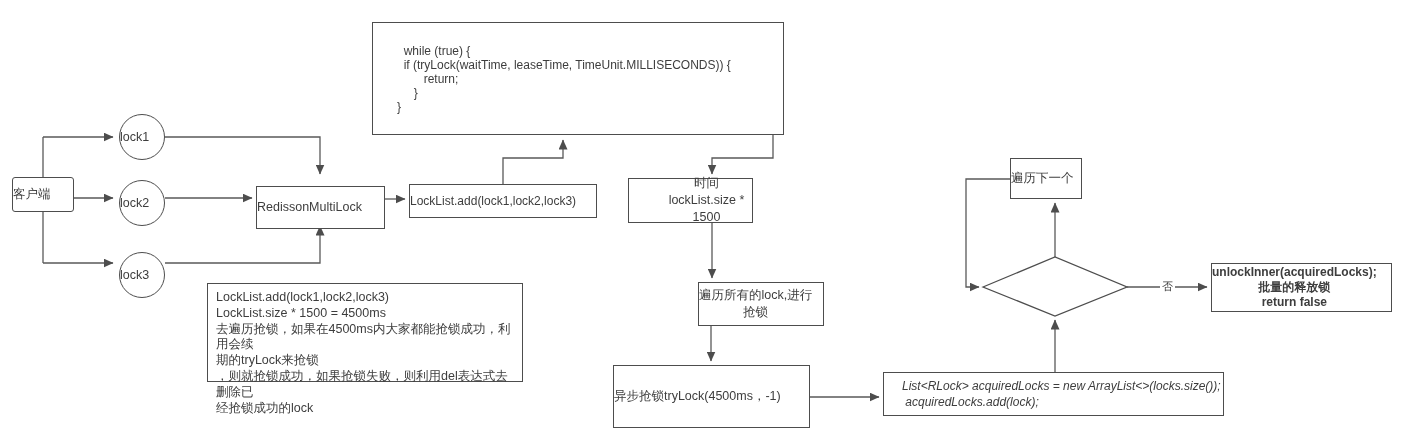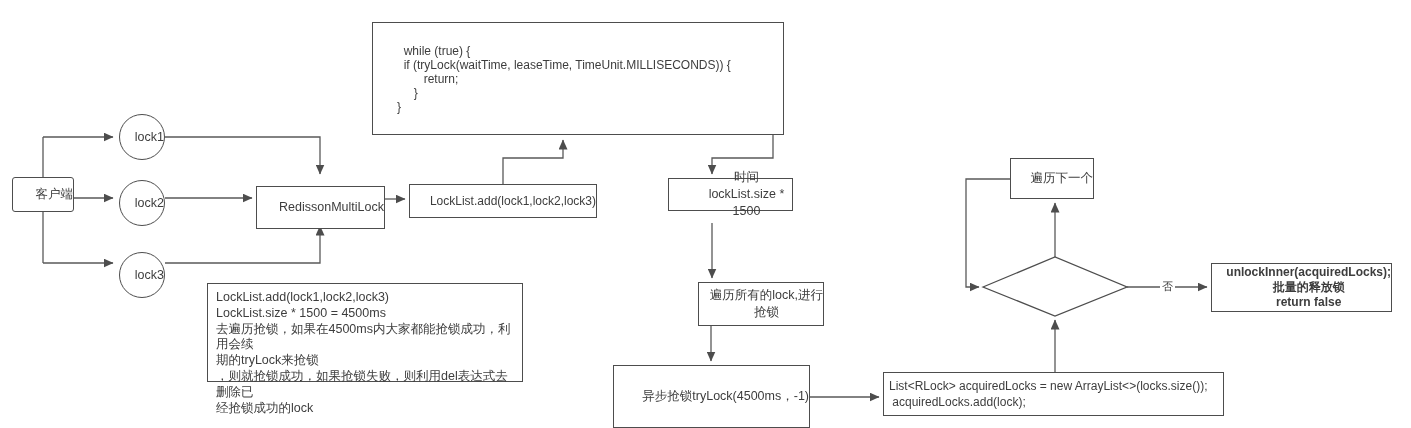--- a/index.html
+++ b/index.html
@@ -13,21 +13,21 @@
     overflow: hidden;
   }
   #edges { position: absolute; left: 0; top: 0; width: 1411px; height: 428px; }
   .node {
     position: absolute;
     box-sizing: border-box;
     border: 1px solid #4d4d4d;
     background: #ffffff;
     display: flex;
     align-items: center;
-    justify-content: flex-end;
+    justify-content: flex-start;
     text-align: center;
     font-size: 12.5px;
     line-height: 17px;
     white-space: pre-line;
   }
   .circle { border-radius: 50%; }
   .rounded { border-radius: 3px; }
   .code-node {
     justify-content: flex-start;
     align-items: center;
@@ -45,21 +45,22 @@
     font-size: 12.5px;
     line-height: 15.8px;
     padding: 6px 8px;
   }
   .left-text {
     justify-content: flex-start;
     text-align: left;
     white-space: pre;
     font-size: 12px;
     line-height: 16px;
-    padding-left: 5px;
+    padding-left: 18px;
+    font-style: italic;
   }
   .small-text { font-size: 12px; line-height: 15px; }
   .diamond-label {
     position: absolute;
     text-align: center;
     font-size: 12px;
     line-height: 14px;
     white-space: pre-line;
   }
   .edge-label {
@@ -137,40 +138,40 @@
 
   <div class="node note-node" style="left:207px; top:283px; width:316px; height:99px;">
     <span>LockList.add(lock1,lock2,lock3)
 LockList.size * 1500 = 4500ms
 去遍历抢锁，如果在4500ms内大家都能抢锁成功，利用会续
 期的tryLock来抢锁
 ，则就抢锁成功，如果抢锁失败，则利用del表达式去删除已
 经抢锁成功的lock</span>
   </div>
 
-  <div class="node" style="left:668px; top:178px; width:125px; height:33px;padding-left:32px;">
+  <div class="node" style="left:628px; top:178px; width:125px; height:45px;padding-left:32px;">
     <span>时间
 lockList.size * 1500</span>
   </div>
 
   <div class="node" style="left:650px; top:282px; width:126px; height:44px;margin-left:48px;">
     <span>遍历所有的lock,进行
 抢锁</span>
   </div>
 
   <div class="node" style="left:613px; top:365px; width:197px; height:63px;">
     <span>异步抢锁tryLock(4500ms，-1)</span>
   </div>
 
   <div class="node left-text" style="left:883px; top:372px; width:341px; height:44px;">
     <span>List&lt;RLock&gt; acquiredLocks = new ArrayList&lt;&gt;(locks.size());
  acquiredLocks.add(lock);</span>
   </div>
 
-  <div class="node" style="left:1010px; top:158px; width:84px; height:41px;">
+  <div class="node" style="left:1010px; top:158px; width:72px; height:41px;">
     <span>遍历下一个</span>
   </div>
 
 
   <div class="node small-text" style="left:1211px; top:263px; width:181px; height:49px;font-weight:bold;">
     <span>unlockInner(acquiredLocks);
 批量的释放锁
 return false</span>
   </div>
 

